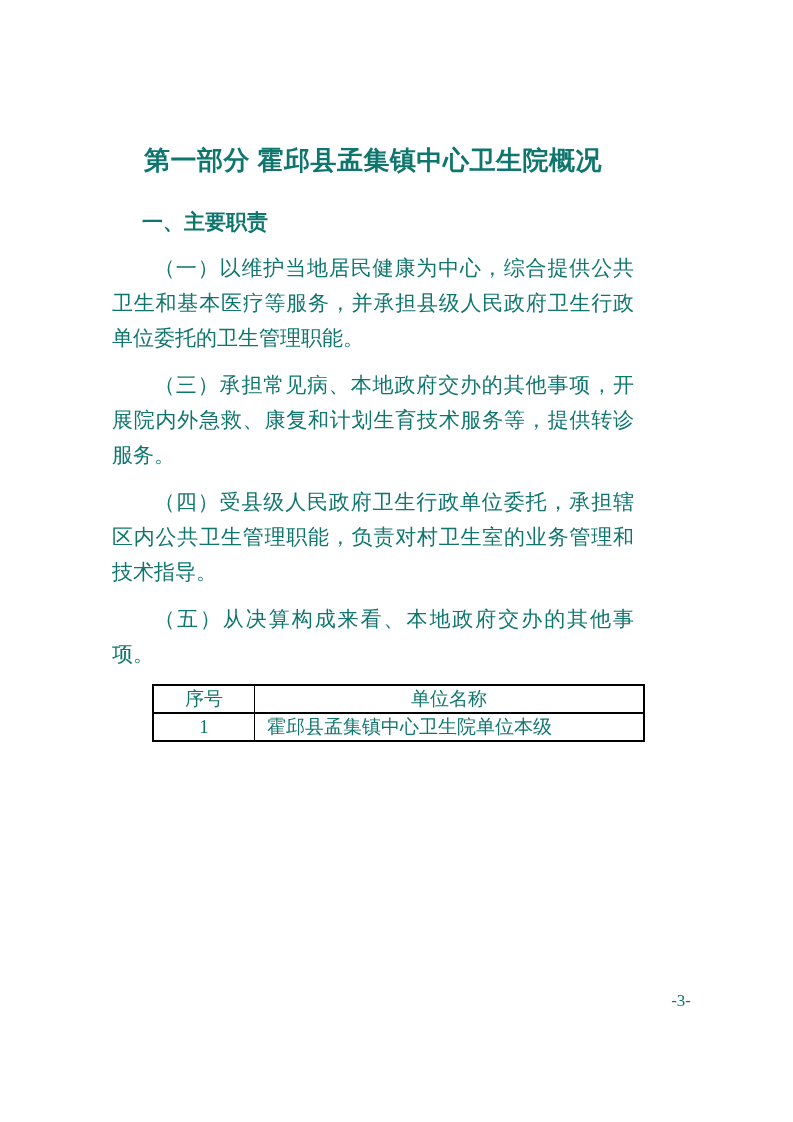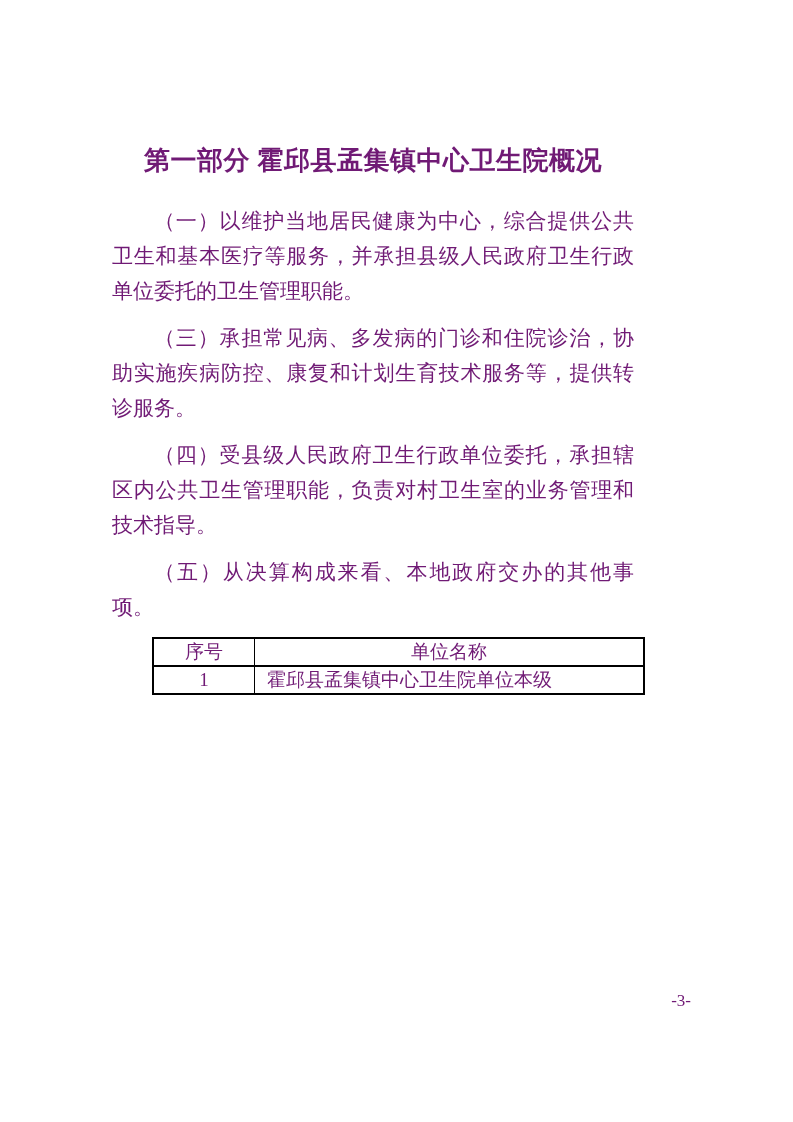--- a/index.html
+++ b/index.html
@@ -6,21 +6,21 @@
     margin: 0;
     padding: 0;
     background: #e8e8e8;
   }
   .page {
     position: relative;
     width: 793px;
     height: 1122px;
     margin: 0 auto;
     background: #ffffff;
-    color: #701a75;
+    color: #0f766e;
     overflow: hidden;
     font-family: "Liberation Serif", "DejaVu Serif", serif;
   }
   .content {
     position: absolute;
     left: 100px;
     top: 140px;
     width: 546px;
   }
   .doc-title {
@@ -86,23 +86,24 @@
   }
 </style>
 </head>
 <body>
 
 <div class="page">
   <div class="content">
 
     <h1 class="doc-title">第一部分 霍邱县孟集镇中心卫生院概况</h1>
 
+    <h2 class="section-heading">一、主要职责</h2>
 
     <p class="para">（一）以维护当地居民健康为中心，综合提供公共卫生和基本医疗等服务，并承担县级人民政府卫生行政单位委托的卫生管理职能。</p>
-    <p class="para">（三）承担常见病、多发病的门诊和住院诊治，协助实施疾病防控、康复和计划生育技术服务等，提供转诊服务。</p>
+    <p class="para">（三）承担常见病、本地政府交办的其他事项，开展院内外急救、康复和计划生育技术服务等，提供转诊服务。</p>
     <p class="para">（四）受县级人民政府卫生行政单位委托，承担辖区内公共卫生管理职能，负责对村卫生室的业务管理和技术指导。</p>
     <p class="para">（五）从决算构成来看、本地政府交办的其他事项。</p>
 
 
 
     <table class="unit-table">
       <thead>
         <tr>
           <th class="col-index">序号</th>
           <th>单位名称</th>

